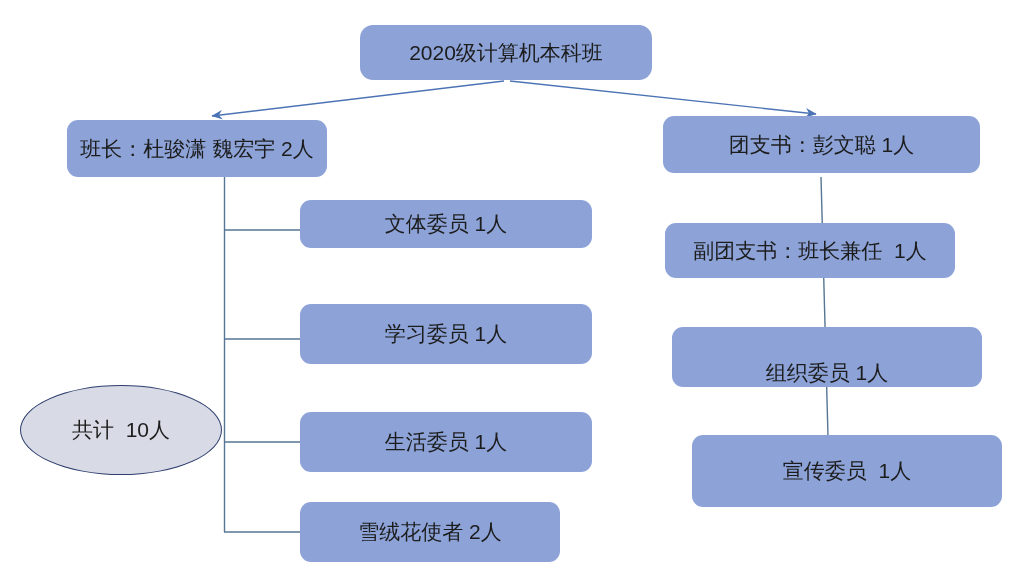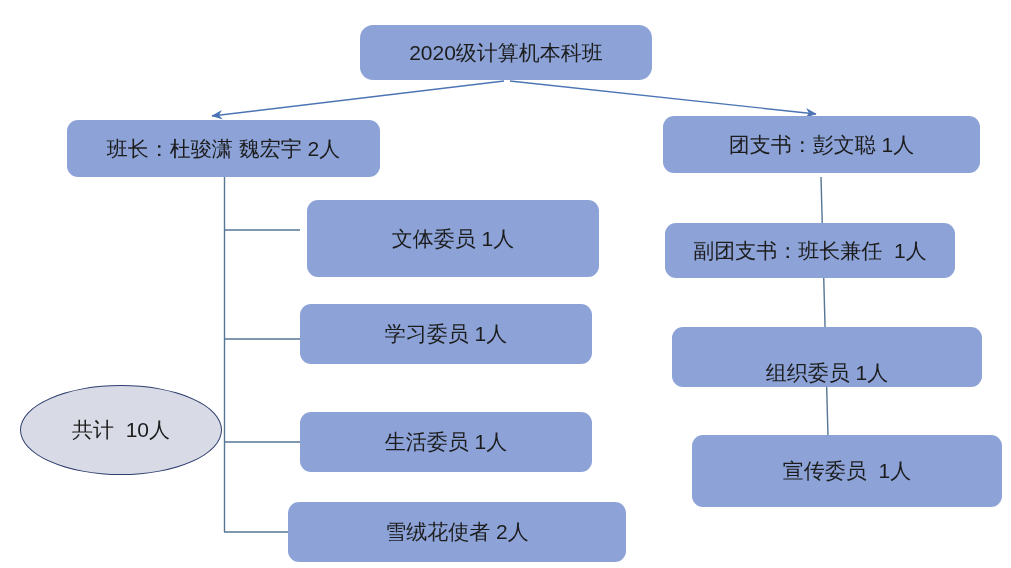--- a/index.html
+++ b/index.html
@@ -58,26 +58,26 @@
     align-items: center;
     justify-content: center;
     color: var(--text, #1c1c1c);
     font-size: 21px;
     box-sizing: border-box;
   }
   .ellipse span { white-space: pre; }
 
   
   #n-root    { left: 360px; top: 25px;  width: 292px; height: 55px; border-radius: 13px; }
-  #n-monitor { left: 67px;  top: 120px; width: 313px; height: 57px; }
+  #n-monitor { left: 67px;  top: 120px; width: 260px; height: 57px; }
   #n-league  { left: 663px; top: 116px; width: 317px; height: 57px; }
-  #n-c1      { left: 300px; top: 200px; width: 292px; height: 77px; margin-left: 7px; }
+  #n-c1      { left: 300px; top: 200px; width: 292px; height: 48px; }
   #n-c2      { left: 300px; top: 304px; width: 292px; height: 60px; }
   #n-c3      { left: 300px; top: 412px; width: 292px; height: 60px; }
-  #n-c4      { left: 288px; top: 502px; width: 338px; height: 60px; }
+  #n-c4      { left: 300px; top: 502px; width: 260px; height: 60px; }
   #n-l1      { left: 665px; top: 223px; width: 290px; height: 55px; }
   #n-l2      { left: 672px; top: 327px; width: 310px; height: 60px; align-items: flex-end; }
   #n-l3      { left: 672px; top: 435px; width: 310px; height: 72px; margin-left: 20px; }
   #n-total   { left: 20px;  top: 385px; width: 202px; height: 90px; }
 </style>
 </head>
 <body>
 
 <div id="canvas">
 

